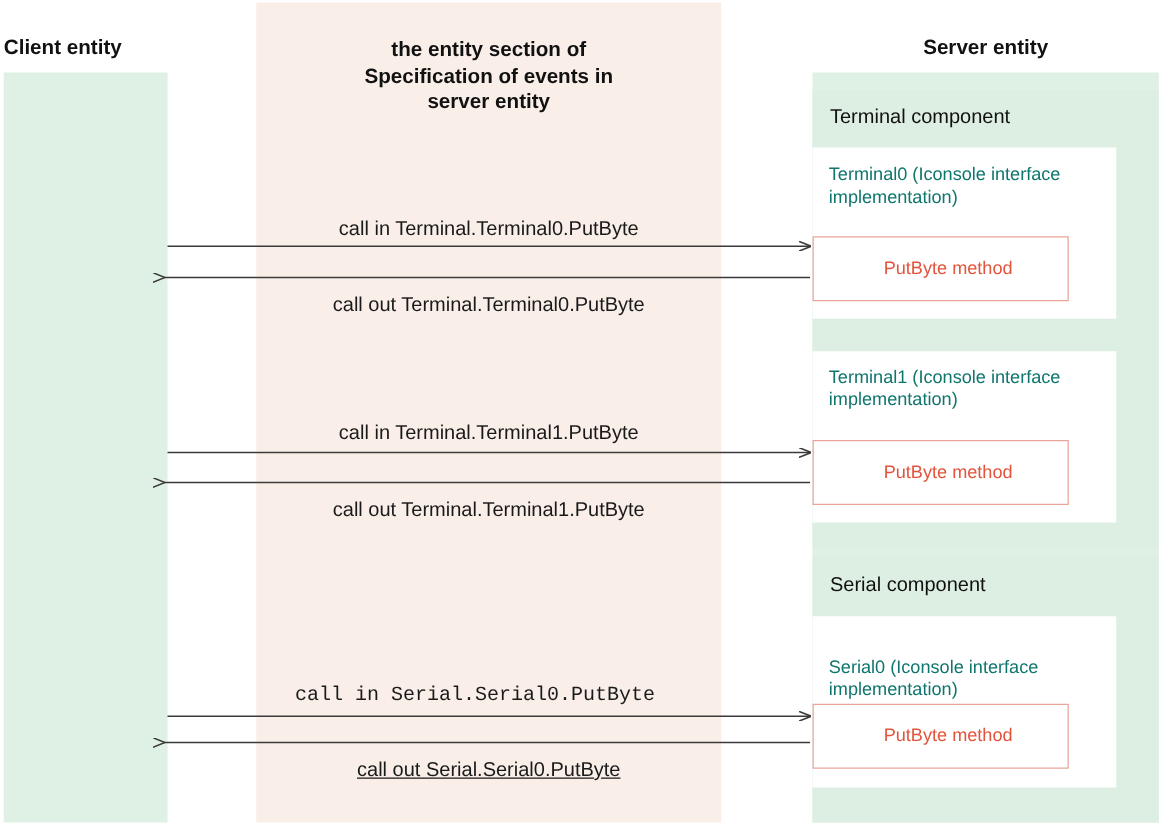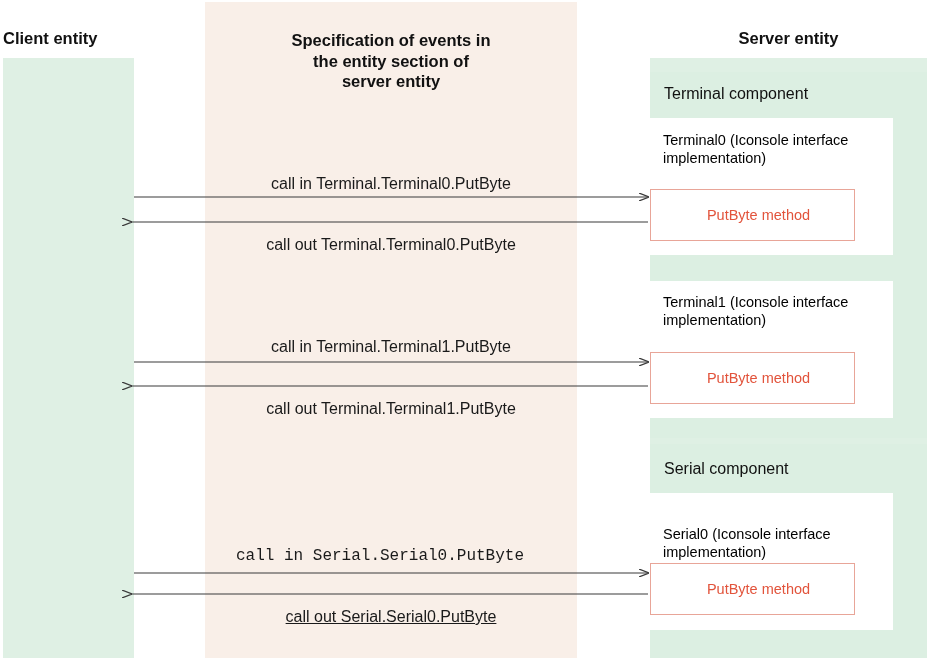--- a/index.html
+++ b/index.html
@@ -83,21 +83,21 @@
     font-size: 16px;
     color: #111;
   }
 
   
   .iface-box {
     background: #ffffff;
   }
   .iface-label {
     font-size: 14.5px;
-    color: #000000;
+    color: #0f766e;
     line-height: 1.25;
   }
 
   
   .method-box {
     border: 1.5px solid #e8a598;
     background: #ffffff;
     color: #e2543c;
     font-size: 14.5px;
     display: flex;
@@ -126,22 +126,22 @@
 </head>
 <body>
 
 <div id="stage">
 
   <div class="abs" id="client-column"></div>
   <div class="abs col-title" id="client-title">Client entity</div>
 
   <div class="abs" id="spec-column"></div>
   <div class="abs col-title" id="spec-title">
+    <div>the entity section of</div>
     <div>Specification of events in</div>
-    <div>the entity section of</div>
     <div>server entity</div>
   </div>
 
   <div class="abs" id="server-column"></div>
   <div class="abs col-title" id="server-title">Server entity</div>
 
   <div class="abs component-band" style="left:650px; top:72px; width:277px; height:196px;"></div>
   <div class="abs component-title" style="left:664px; top:85px; width:250px;">Terminal component</div>
 
   <div class="abs iface-box" style="left:650px; top:118px; width:243px; height:137px;"></div>

